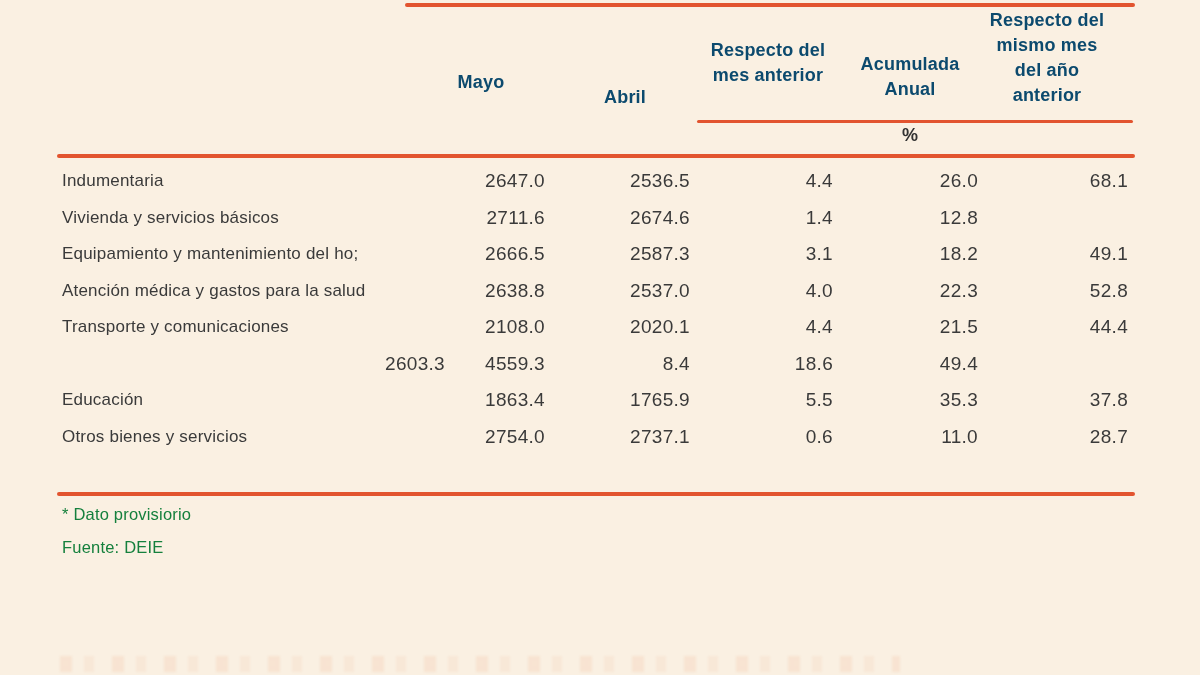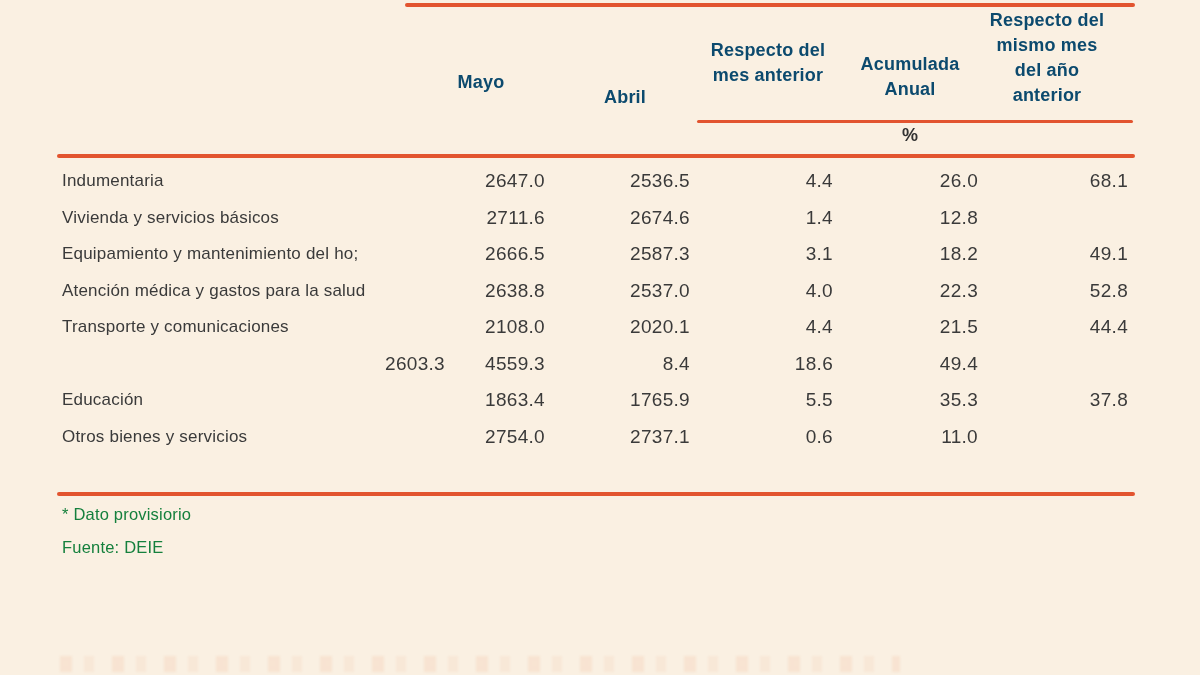--- a/index.html
+++ b/index.html
@@ -181,20 +181,21 @@
     <div class="cell num">35.3</div>
     <div class="cell num">37.8</div>
   </div>
 
   <div class="trow">
     <div class="cell label">Otros bienes y servicios</div>
     <div class="cell num">2754.0</div>
     <div class="cell num">2737.1</div>
     <div class="cell num">0.6</div>
     <div class="cell num">11.0</div>
+    <div class="cell num">28.7</div>
   </div>
 </div>
 
   <div class="rule rule-table-bottom"></div>
 
   <div class="footnote footnote-provisional">* Dato provisiorio</div>
   <div class="footnote footnote-source">Fuente: DEIE</div>
 
   <div class="cutoff-artifact"></div>
 

